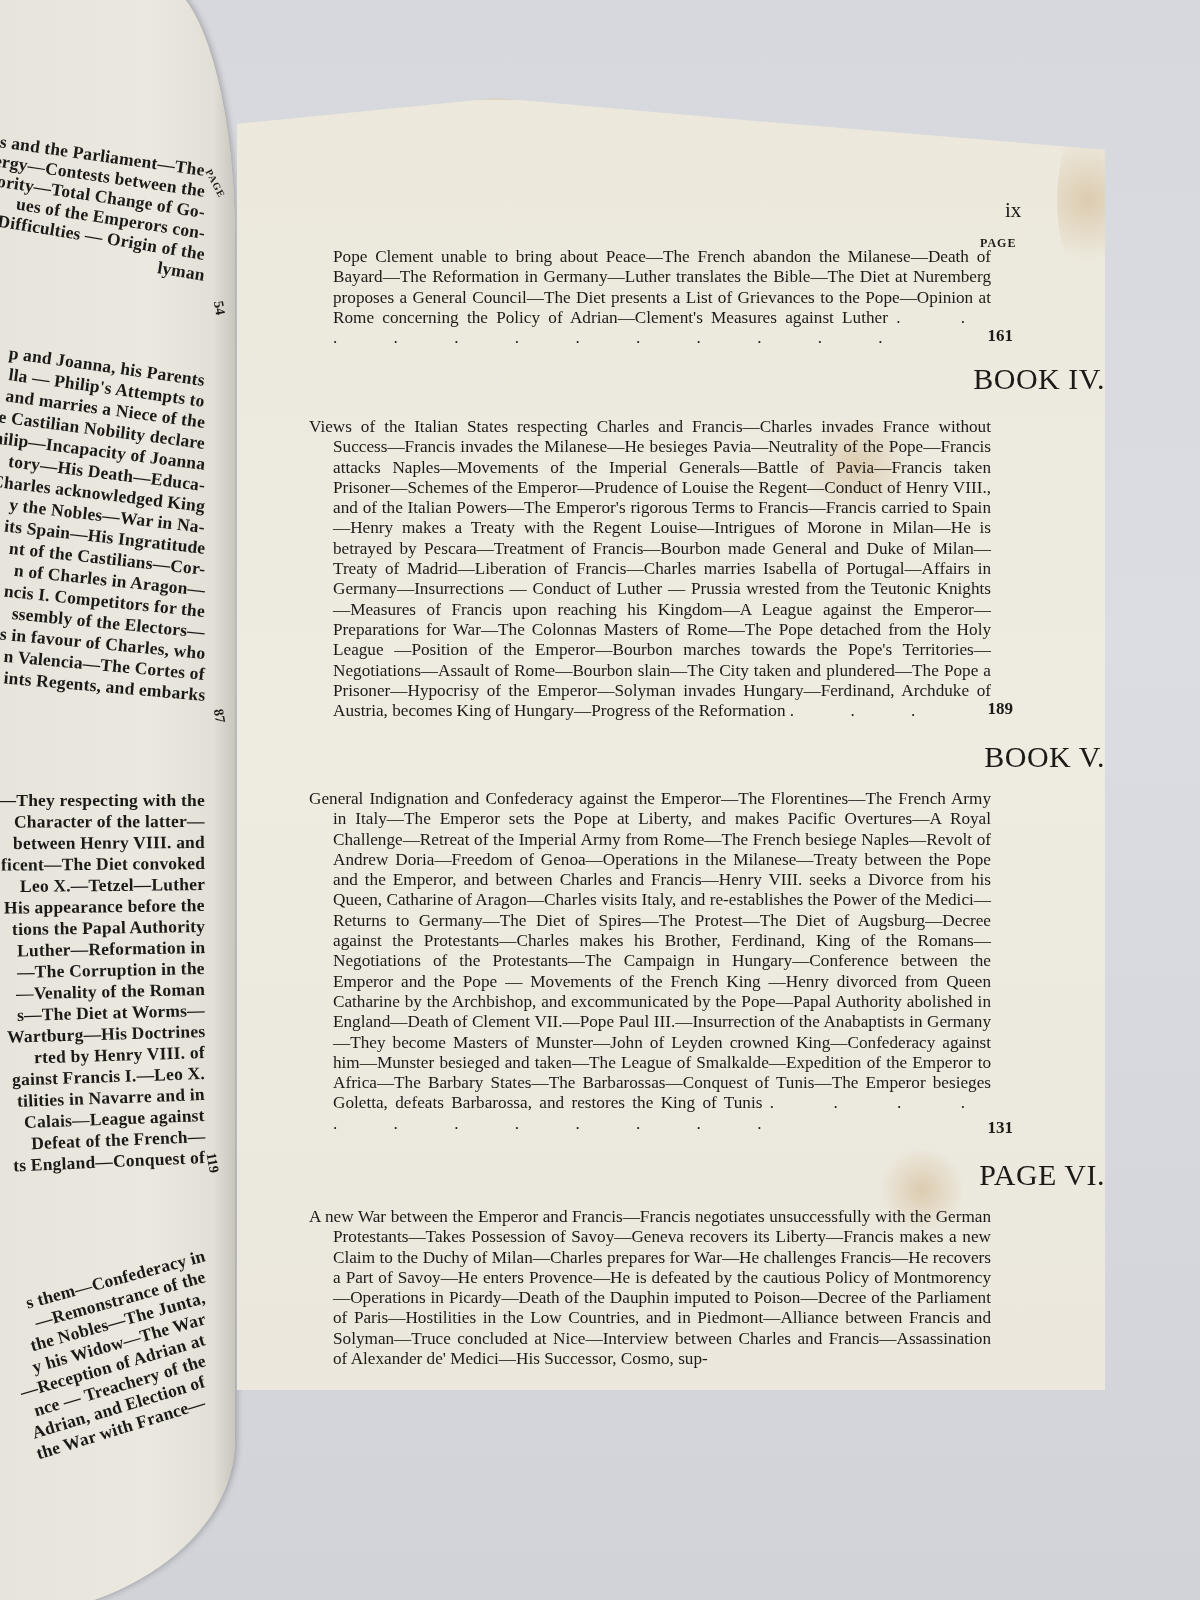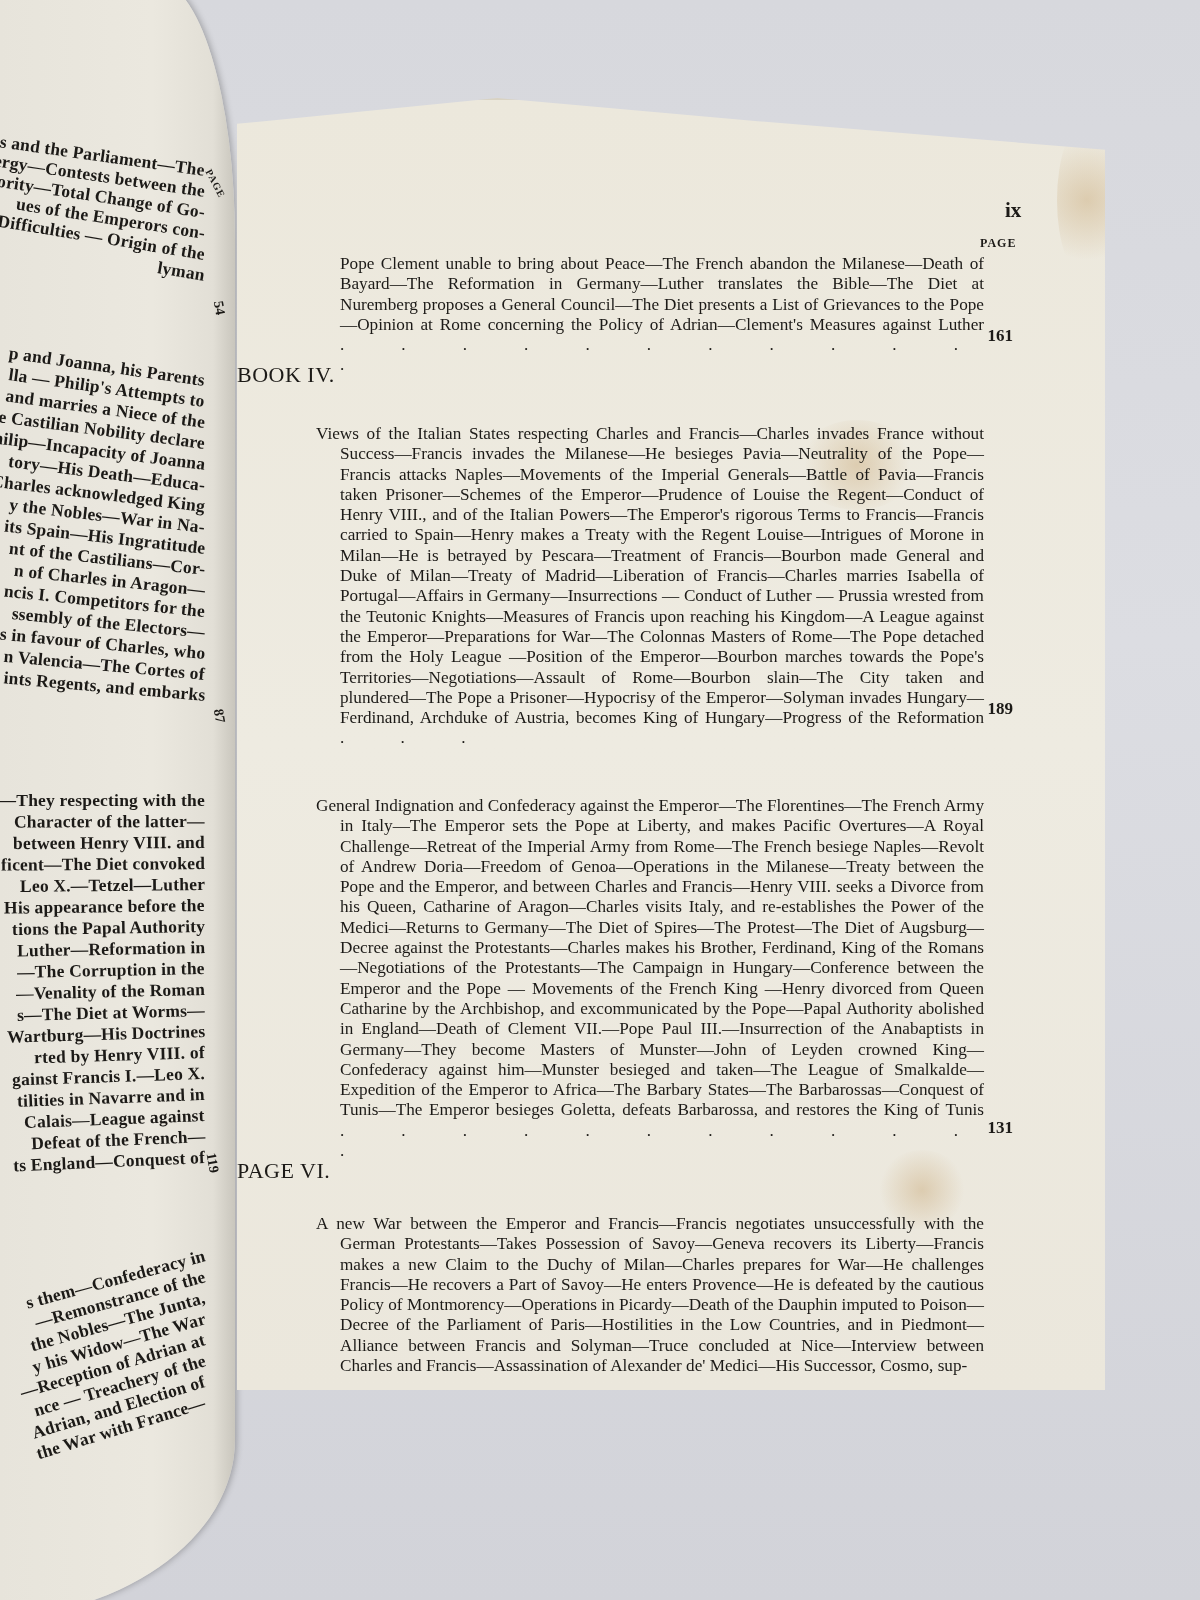--- a/index.html
+++ b/index.html
@@ -38,35 +38,35 @@
     border-top: 2px solid #d9d3c3;
     box-shadow: 0 6px 10px rgba(0,0,0,0.15), -2px 0 4px rgba(0,0,0,0.2);
     clip-path: polygon(0 2%, 30% 0%, 60% 1.8%, 100% 4%, 100% 100%, 0 100%);
   }
   .stain { position: absolute; border-radius: 50%; background: radial-gradient(circle, rgba(190,150,90,0.35) 0%, rgba(190,150,90,0.0) 70%); }
 
   .running-head {
     position: absolute; left: 0; top: 103px; width: 100%;
     text-align: center; font-size: 14px; letter-spacing: 1px;
   }
-  .folio { position: absolute; left: 768px; top: 98px; font-size: 21px; font-weight: bold; }
+  .folio { position: absolute; left: 768px; top: 98px; font-size: 21px; font-weight: normal; }
   .page-label { position: absolute; left: 743px; top: 136px; font-size: 12px; font-weight: bold; letter-spacing: 1px; }
 
   .entry {
     position: absolute; left: 63px; width: 700px;
     font-size: 17.2px; line-height: 20.3px; text-align: justify;
   }
-  .entry .p { text-indent: -24px; padding-left: 24px; margin: 16px; }
+  .entry .p { text-indent: -24px; padding-left: 24px; margin: 9px; }
   .entry.cont .p { text-indent: 0; padding-left: 24px; }
   .leader { letter-spacing: 26px; }
   .page-ref {
     position: absolute; left: 736px; font-size: 17px; font-weight: bold; width: 40px; text-align: right;
   }
   .book-heading {
-    position: absolute; left: 0; width: 100%; text-align: left; font-size: 22px; letter-spacing: 0.5px;
+    position: absolute; left: 0; width: 100%; text-align: right; font-size: 30px; letter-spacing: 0.5px;
   }
 </style>
 </head>
 <body>
 
 <div class="left-page">
   <div class="left-text" id="left-text">
       <div class="left-line" style="top: 180px; transform: rotate(8deg);">s and the Parliament—The</div>
       <div class="left-line" style="top: 201px; transform: rotate(8.3deg);">ergy—Contests between the</div>
       <div class="left-line" style="top: 222px; transform: rotate(8.6deg);">ority—Total Change of Go-</div>
@@ -135,20 +135,21 @@
     <p class="p"><span>Pope Clement unable to bring about Peace—The French abandon the Milanese—Death of Bayard—The Reformation in Germany—Luther translates the Bible—The Diet at Nuremberg proposes a General Council—The Diet presents a List of Grievances to the Pope—Opinion at Rome concerning the Policy of Adrian—Clement's Measures against Luther</span> <span class="leader">. . . . . . . . . . . .</span></p>
   </div>
   <div class="page-ref" style="top:226px;">161</div>
 
   <div class="book-heading" style="top:262px;">BOOK IV.</div>
   <div class="entry" style="top:308px;">
     <p class="p"><span>Views of the Italian States respecting Charles and Francis—Charles invades France without Success—Francis invades the Milanese—He besieges Pavia—Neutrality of the Pope—Francis attacks Naples—Movements of the Imperial Generals—Battle of Pavia—Francis taken Prisoner—Schemes of the Emperor—Prudence of Louise the Regent—Conduct of Henry VIII., and of the Italian Powers—The Emperor's rigorous Terms to Francis—Francis carried to Spain—Henry makes a Treaty with the Regent Louise—Intrigues of Morone in Milan—He is betrayed by Pescara—Treatment of Francis—Bourbon made General and Duke of Milan—Treaty of Madrid—Liberation of Francis—Charles marries Isabella of Portugal—Affairs in Germany—Insurrections — Conduct of Luther — Prussia wrested from the Teutonic Knights—Measures of Francis upon reaching his Kingdom—A League against the Emperor—Preparations for War—The Colonnas Masters of Rome—The Pope detached from the Holy League —Position of the Emperor—Bourbon marches towards the Pope's Territories—Negotiations—Assault of Rome—Bourbon slain—The City taken and plundered—The Pope a Prisoner—Hypocrisy of the Emperor—Solyman invades Hungary—Ferdinand, Archduke of Austria, becomes King of Hungary—Progress of the Reformation</span> <span class="leader">. . .</span></p>
   </div>
   <div class="page-ref" style="top:599px;">189</div>
 
+  <div class="book-heading" style="top:640px;">BOOK V.</div>
   <div class="entry" style="top:680px;">
     <p class="p"><span>General Indignation and Confederacy against the Emperor—The Florentines—The French Army in Italy—The Emperor sets the Pope at Liberty, and makes Pacific Overtures—A Royal Challenge—Retreat of the Imperial Army from Rome—The French besiege Naples—Revolt of Andrew Doria—Freedom of Genoa—Operations in the Milanese—Treaty between the Pope and the Emperor, and between Charles and Francis—Henry VIII. seeks a Divorce from his Queen, Catharine of Aragon—Charles visits Italy, and re-establishes the Power of the Medici—Returns to Germany—The Diet of Spires—The Protest—The Diet of Augsburg—Decree against the Protestants—Charles makes his Brother, Ferdinand, King of the Romans—Negotiations of the Protestants—The Campaign in Hungary—Conference between the Emperor and the Pope — Movements of the French King —Henry divorced from Queen Catharine by the Archbishop, and excommunicated by the Pope—Papal Authority abolished in England—Death of Clement VII.—Pope Paul III.—Insurrection of the Anabaptists in Germany—They become Masters of Munster—John of Leyden crowned King—Confederacy against him—Munster besieged and taken—The League of Smalkalde—Expedition of the Emperor to Africa—The Barbary States—The Barbarossas—Conquest of Tunis—The Emperor besieges Goletta, defeats Barbarossa, and restores the King of Tunis</span> <span class="leader">. . . . . . . . . . . .</span></p>
   </div>
   <div class="page-ref" style="top:1018px;">131</div>
 
   <div class="book-heading" style="top:1058px;">PAGE VI.</div>
   <div class="entry" style="top:1098px;">
     <p class="p"><span>A new War between the Emperor and Francis—Francis negotiates unsuccessfully with the German Protestants—Takes Possession of Savoy—Geneva recovers its Liberty—Francis makes a new Claim to the Duchy of Milan—Charles prepares for War—He challenges Francis—He recovers a Part of Savoy—He enters Provence—He is defeated by the cautious Policy of Montmorency—Operations in Picardy—Death of the Dauphin imputed to Poison—Decree of the Parliament of Paris—Hostilities in the Low Countries, and in Piedmont—Alliance between Francis and Solyman—Truce concluded at Nice—Interview between Charles and Francis—Assassination of Alexander de' Medici—His Successor, Cosmo, sup-</span></p>
   </div>
 </div>

